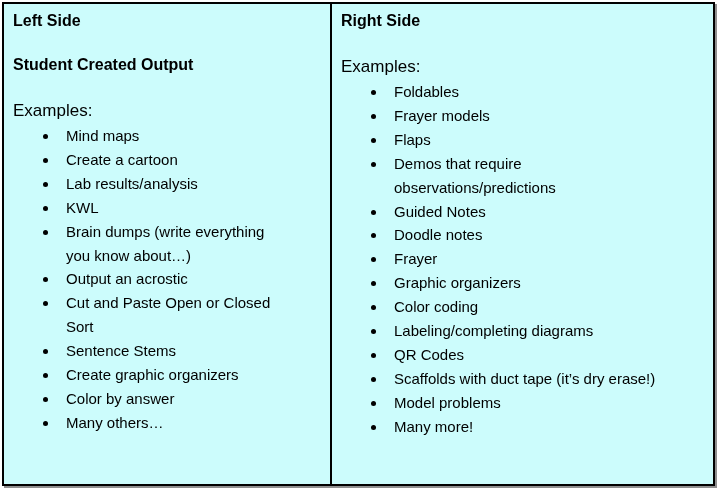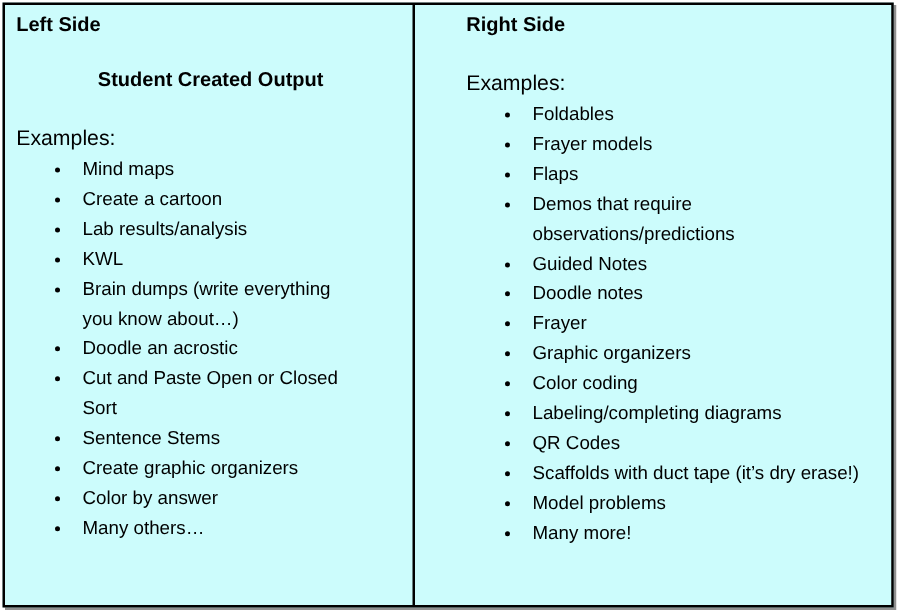--- a/index.html
+++ b/index.html
@@ -18,21 +18,20 @@
   }
   .table {
     box-sizing: border-box;
     display: flex;
     width: 100%;
     height: 100%;
     border: 2px solid #000000;
     background: #ccfcfc;
     box-shadow: 2px 2px 0 #8f8f8f;
     overflow: hidden;
-    gap: 32px;
   }
   .col {
     box-sizing: border-box;
     padding: 7px 6px 0 9px;
     overflow: hidden;
   }
   .col.left {
     width: 328px;
     border-right: 2px solid #000000;
   }
@@ -41,21 +40,21 @@
     border-radius: 26px;
   }
   .col-header {
     font-size: 16px;
     font-weight: bold;
     line-height: 19px;
   }
   .col-title {
     font-size: 16px;
     font-weight: bold;
-    text-align: center;
+    text-align: left;
     margin-top: 25px;
     line-height: 19px;
   }
   .examples-label {
     font-size: 17px;
     margin-top: 27px;
     line-height: 19px;
   }
   ul.examples-list {
     margin: 4px 0 0 0;
@@ -81,21 +80,21 @@
       <div class="col-header">Left Side</div>
       <div class="col-title">Student Created Output</div>
       <div class="examples-label">Examples:</div>
       <ul class="examples-list">
           <li>Mind maps</li>
           <li>Create a cartoon</li>
           <li>Lab results/analysis</li>
           <li>KWL</li>
           <li>Brain dumps (write everything
 you know about…)</li>
-          <li>Doodle an acrostic</li>
+          <li>Output an acrostic</li>
           <li>Cut and Paste Open or Closed
 Sort</li>
           <li>Sentence Stems</li>
           <li>Create graphic organizers</li>
           <li>Color by answer</li>
           <li>Many others…</li>
         </ul>
     </div>
 
     <div class="col right">

